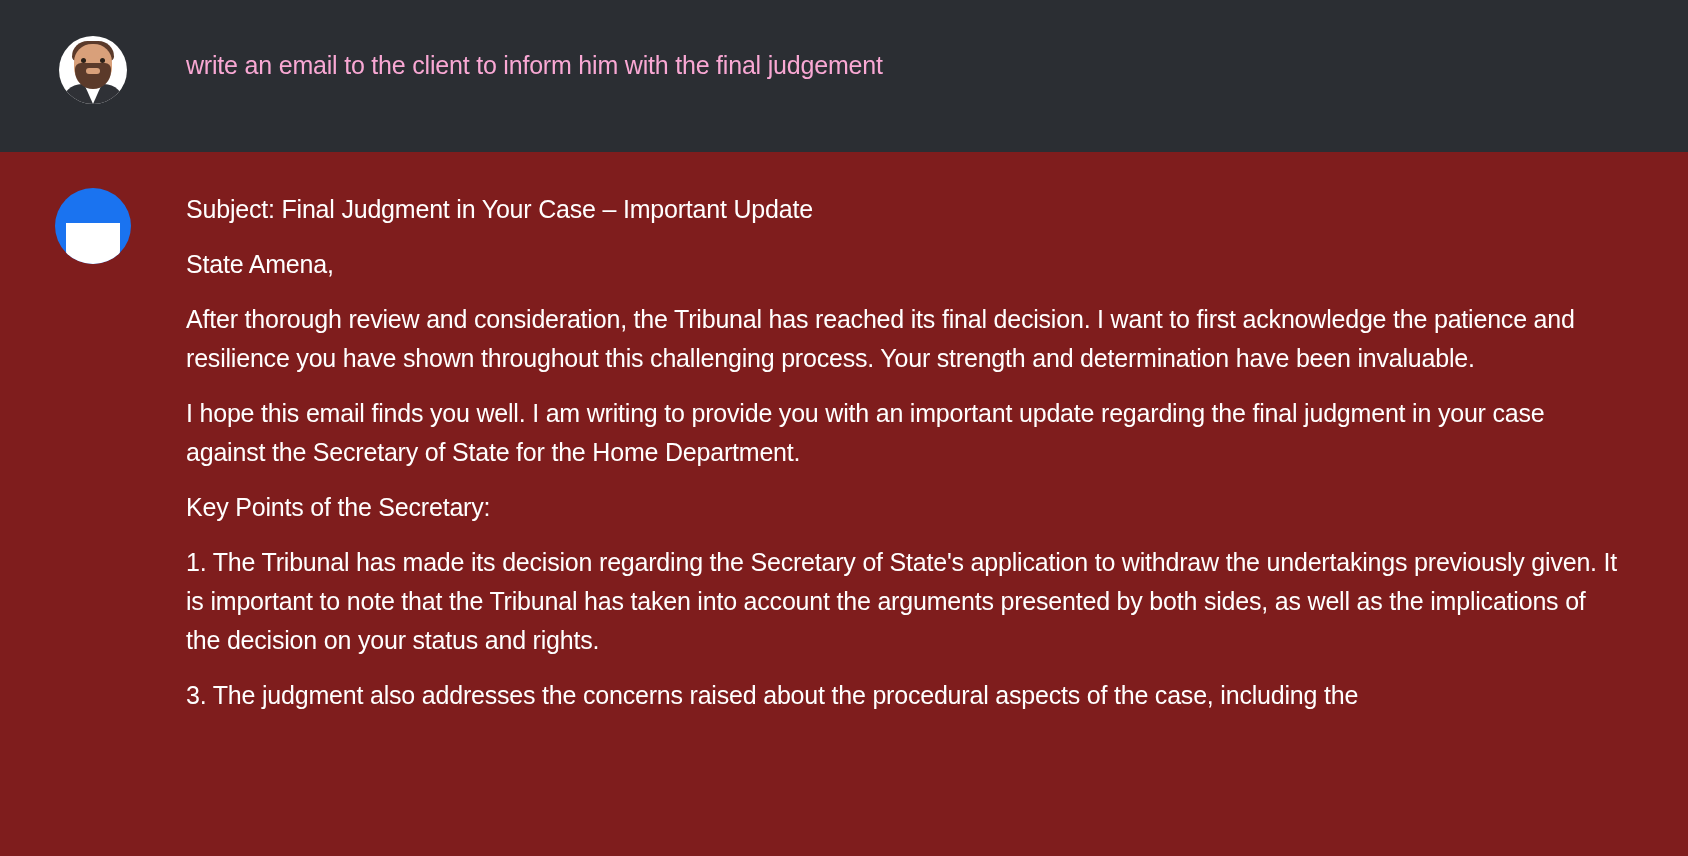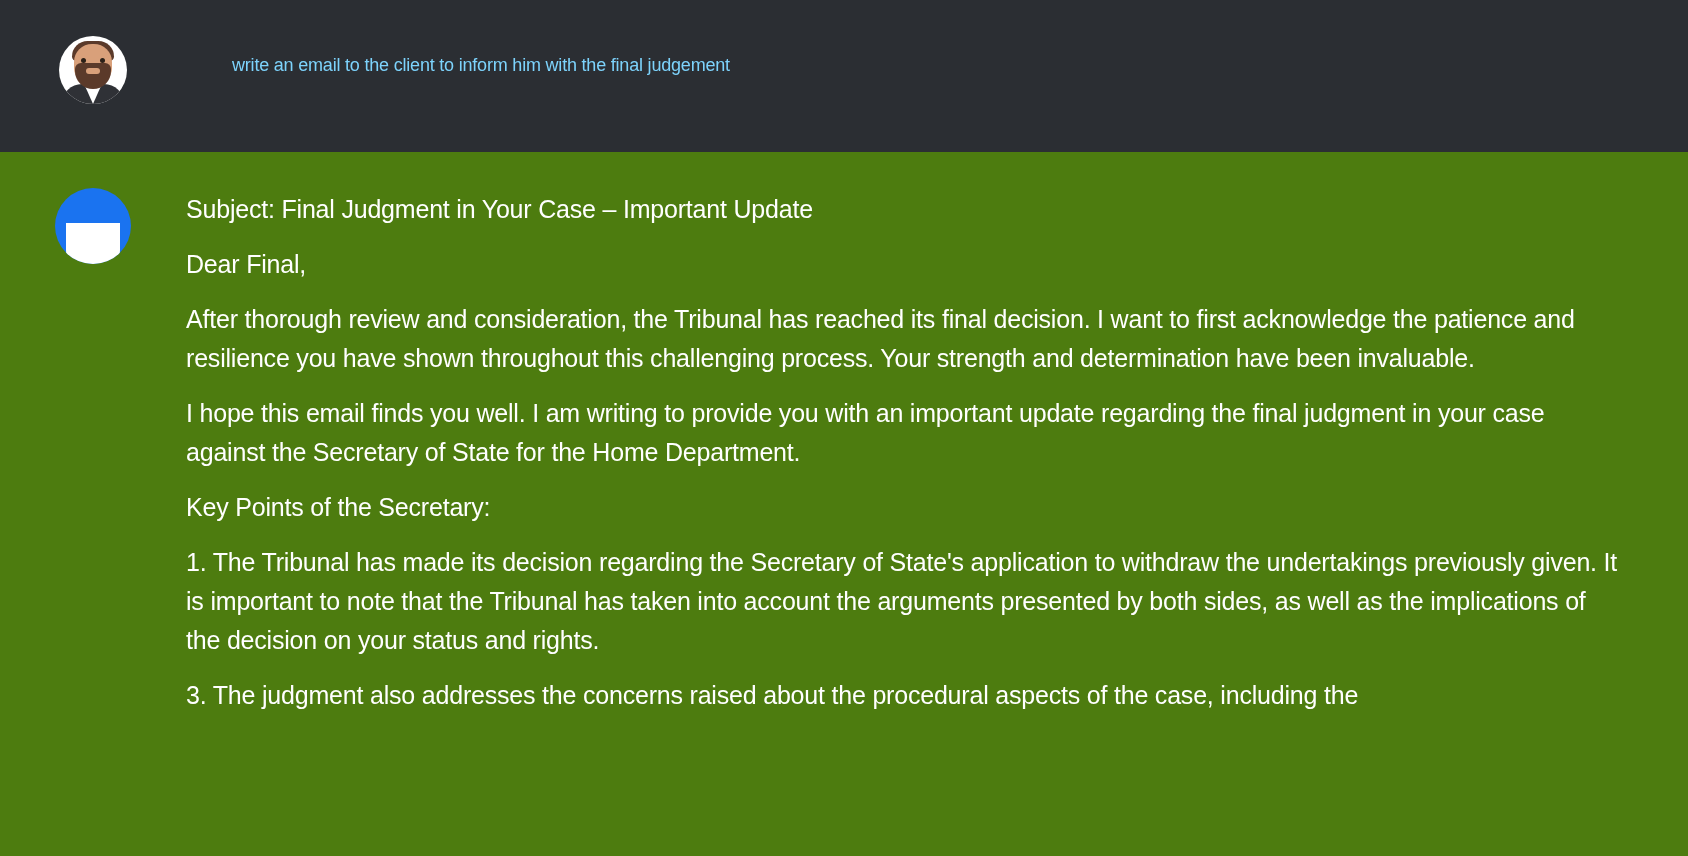--- a/index.html
+++ b/index.html
@@ -117,38 +117,37 @@
     left: 50%;
     bottom: 0;
     transform: translateX(-50%);
     width: 16px;
     height: 18px;
     background: #ffffff;
     clip-path: polygon(50% 100%, 0 0, 100% 0);
   }
 
   .user-text {
-    color: #7dd3fc;
-    font-size: 18px;
+    color: #f9a8d4;
+    font-size: 25px;
     line-height: 34px;
     letter-spacing: -0.2px;
     padding-top: 14px;
     max-width: 1380px;
-    margin-left: 46px;
   }
 
   
   .assistant-turn {
     flex: 1 1 auto;
     width: 100%;
     box-sizing: border-box;
     padding: 34px 4px 0 0;
     display: flex;
     align-items: flex-start;
-    background: #4d7c0f;
+    background: #7f1d1d;
   }
 
   .bot-avatar {
     width: 76px;
     height: 76px;
     flex: 0 0 76px;
     border-radius: 50%;
     background: #1a73f0;
     position: relative;
     overflow: hidden;
@@ -202,21 +201,21 @@
   </div>
 
   <div class="assistant-turn">
     <div class="avatar-col">
       <div class="bot-avatar">
         <div class="smile"></div>
       </div>
     </div>
     <div class="assistant-body">
       <p>Subject: Final Judgment in Your Case – Important Update</p>
-      <p>Dear Final,</p>
+      <p>State Amena,</p>
       <p>After thorough review and consideration, the Tribunal has reached its final decision. I want to first acknowledge the patience and resilience you have shown throughout this challenging process. Your strength and determination have been invaluable.</p>
       <p>I hope this email finds you well. I am writing to provide you with an important update regarding the final judgment in your case against the Secretary of State for the Home Department.</p>
       <p>Key Points of the Secretary:</p>
       <p>1. The Tribunal has made its decision regarding the Secretary of State's application to withdraw the undertakings previously given. It is important to note that the Tribunal has taken into account the arguments presented by both sides, as well as the implications of the decision on your status and rights.</p>
       <p>3. The judgment also addresses the concerns raised about the procedural aspects of the case, including the</p>
     </div>
   </div>
 
 </div>
 

